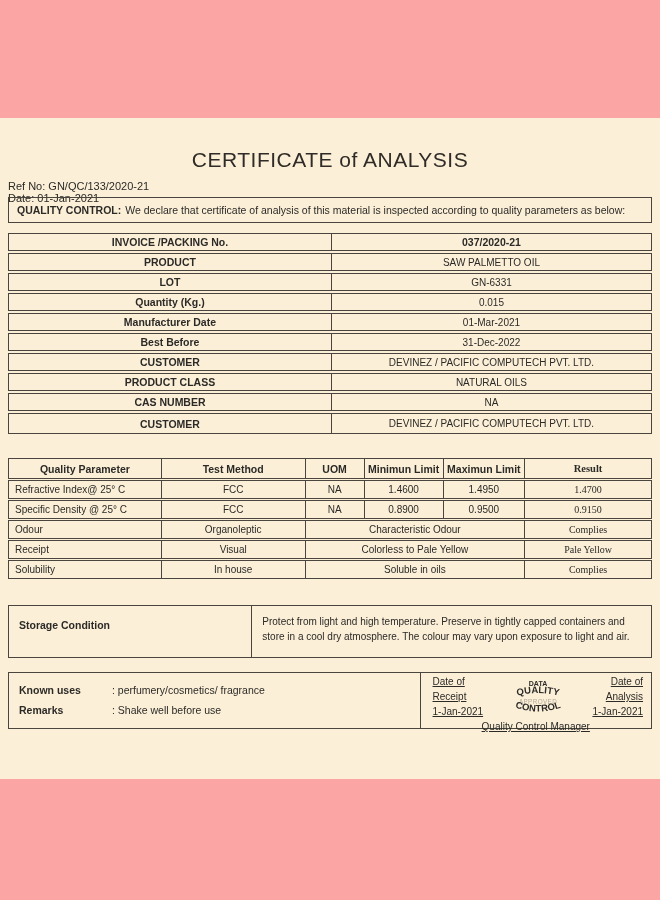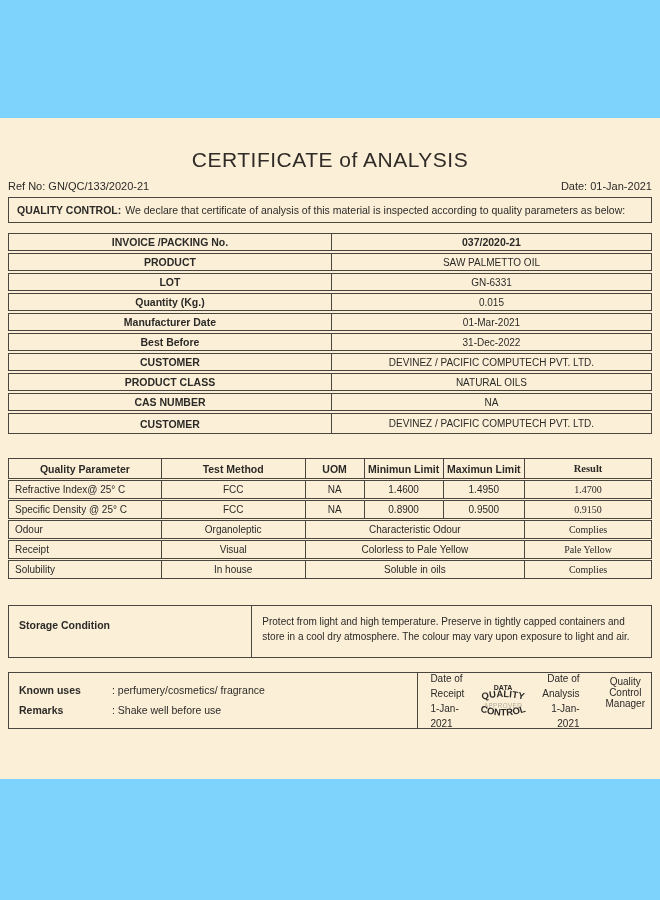--- a/index.html
+++ b/index.html
@@ -1,24 +1,24 @@
 <!DOCTYPE html>
 <html><head>
 <meta charset="utf-8">
 <style>
   html,body{margin:0;padding:0;background:#ffffff;}
-  .canvas{position:relative;width:660px;height:900px;background:#7dd3fc;overflow:hidden;
+  .canvas{position:relative;width:660px;height:900px;background:#fca5a5;overflow:hidden;
           font-family:"Liberation Sans",sans-serif;color:#2b2a27;}
   .sheet{position:absolute;top:118px;left:0;width:660px;height:661px;background:#fcefd8;}
 
   .title{position:absolute;top:30px;left:0;width:100%;margin:0;text-align:center;
          font-size:21px;font-weight:400;letter-spacing:0.5px;color:#2f2b26;}
 
   .ref-row{position:absolute;top:62px;left:8px;right:8px;display:flex;
-           justify-content:space-between;font-size:11px;}
+           justify-content:space-between;font-size:11px;flex-direction:column;}
 
   .qc-box{position:absolute;top:79px;left:8px;right:8px;height:24px;
           border:1.5px solid #4a463f;display:flex;align-items:center;
           padding:0 8px;font-size:10.5px;}
   .qc-box .b{font-weight:bold;margin-right:4px;white-space:nowrap;}
 
   
   .itable{position:absolute;top:115px;left:8px;right:8px;}
   .irow{display:flex;border:1px solid #4a463f;height:18px;margin-bottom:2px;box-sizing:border-box;}
   .irow.tall{height:21px;}
@@ -48,21 +48,21 @@
   .slabel{width:37.9%;border-right:1px solid #4a463f;box-sizing:border-box;
           font-weight:bold;font-size:10.5px;padding:13px 10px 0 10px;}
   .stext{flex:1;font-size:10px;line-height:1.5;padding:8px 12px 0 10px;}
 
   
   .rbox{position:absolute;top:554px;left:8px;right:8px;height:57px;border:1px solid #4a463f;
         display:flex;box-sizing:border-box;}
   .rleft{width:64.1%;border-right:1px solid #4a463f;box-sizing:border-box;padding:11px 10px 0 10px;}
   .rrow{margin-bottom:8px;font-size:10.5px;}
   .rlabel{display:inline-block;width:93px;font-weight:bold;}
-  .rright{flex:1;display:flex;padding:1px 6px 0 6px;box-sizing:border-box;}
+  .rright{flex:1;display:flex;flex-direction:column;padding:1px 6px 0 6px;box-sizing:border-box;text-decoration:underline;}
   .dates-row{display:flex;align-items:center;flex:1;}
   .d-receipt{flex:1;font-size:10px;text-align:left;padding-left:6px;line-height:1.5;}
   .d-analysis{flex:1;font-size:10px;text-align:right;padding-right:2px;line-height:1.5;}
   .stamp{width:78px;height:40px;flex:0 0 auto;}
   .stamp text, .stamp textPath{font-family:"Liberation Sans",sans-serif;fill:#2b2a27;}
   .stamp .approved{fill:#b3a996;}
   .sig-line{height:3px;background:#171717;margin:0 12px;}
   .sig-title{text-align:center;font-size:10px;padding:2px 0 3px 0;}
 
   .footer-row{position:absolute;top:622px;left:8px;right:8px;display:flex;

